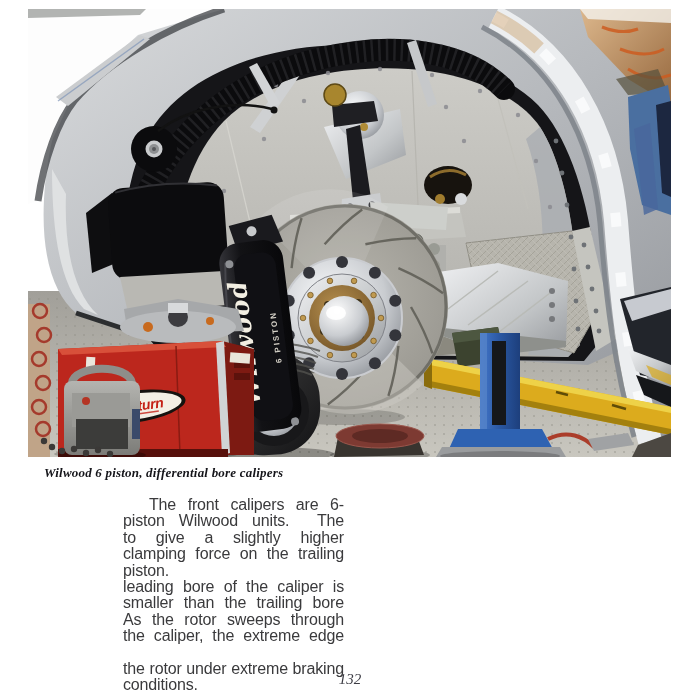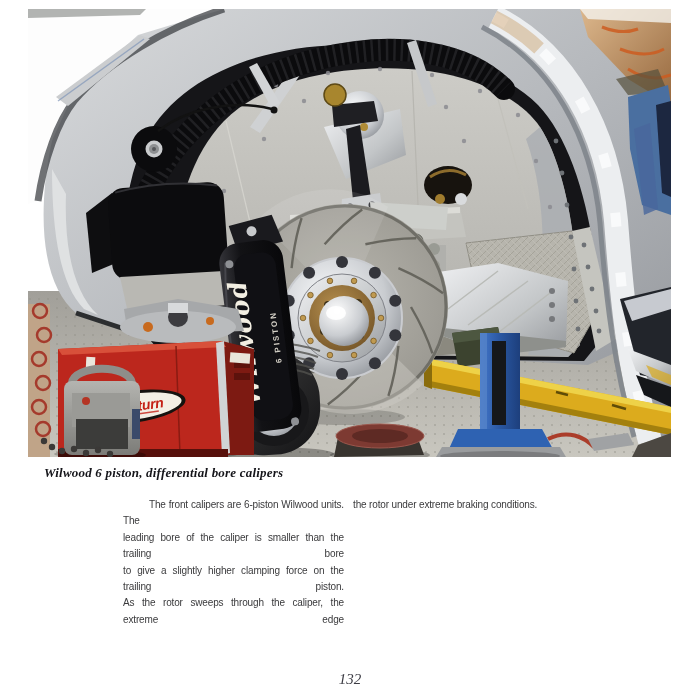--- a/index.html
+++ b/index.html
@@ -1,22 +1,22 @@
 <!DOCTYPE html>
 <html><head>
 <meta charset="utf-8">
 <style>
   html,body{margin:0;padding:0;background:#ffffff;}
   body{width:700px;height:700px;position:relative;font-family:"Liberation Sans",sans-serif;overflow:hidden;}
   .photo{position:absolute;left:28px;top:9px;width:643px;height:448px;}
   .photo svg{display:block;}
   .caption{position:absolute;left:44px;top:465px;font-family:"Liberation Serif",serif;
            font-style:italic;font-weight:bold;font-size:13px;color:#15151a;letter-spacing:.2px;}
-  .bodytext{position:absolute;left:123px;top:497px;width:458px;display:flex;gap:9px;
-            color:#3a3a3c;font-size:10px;line-height:16.4px;letter-spacing:-0.15px;}
+  .bodytext{position:absolute;left:123px;top:497px;width:458px;display:flex;gap:16px;
+            color:#3a3a3c;font-size:16px;line-height:16.4px;letter-spacing:-0.15px;flex-direction:column;}
   .col{width:221px;}
   .line{text-align:justify;text-align-last:justify;white-space:pre-wrap;}
   .line.nojust{text-align-last:left;}
   .col1 .line:first-child{text-indent:26px;}
   .pagenum{position:absolute;left:0;right:0;top:671px;text-align:center;
            font-family:"Liberation Serif",serif;font-style:italic;font-size:15px;color:#3c3c44;}
 </style>
 </head>
 <body>
 
@@ -439,22 +439,22 @@
         <circle cx="82" cy="445" r="3.2"></circle>
   </g>
 </svg>
 </div>
 
 <div class="caption">Wilwood 6 piston, differential bore calipers</div>
 
 <div class="bodytext">
   <div class="col col1">
     <div class="line">The front calipers are 6-piston Wilwood units.  The</div>
+    <div class="line">to give a slightly higher clamping force on the trailing piston.</div>
     <div class="line">leading bore of the caliper is smaller than the trailing bore</div>
-    <div class="line">to give a slightly higher clamping force on the trailing piston.</div>
     <div class="line">As the rotor sweeps through the caliper, the extreme edge</div>
   </div>
   <div class="col col2">
     <div class="line nojust">the rotor under extreme braking conditions.</div>
   </div>
 </div>
 
 <div class="pagenum">132</div>
 
 </body></html>

